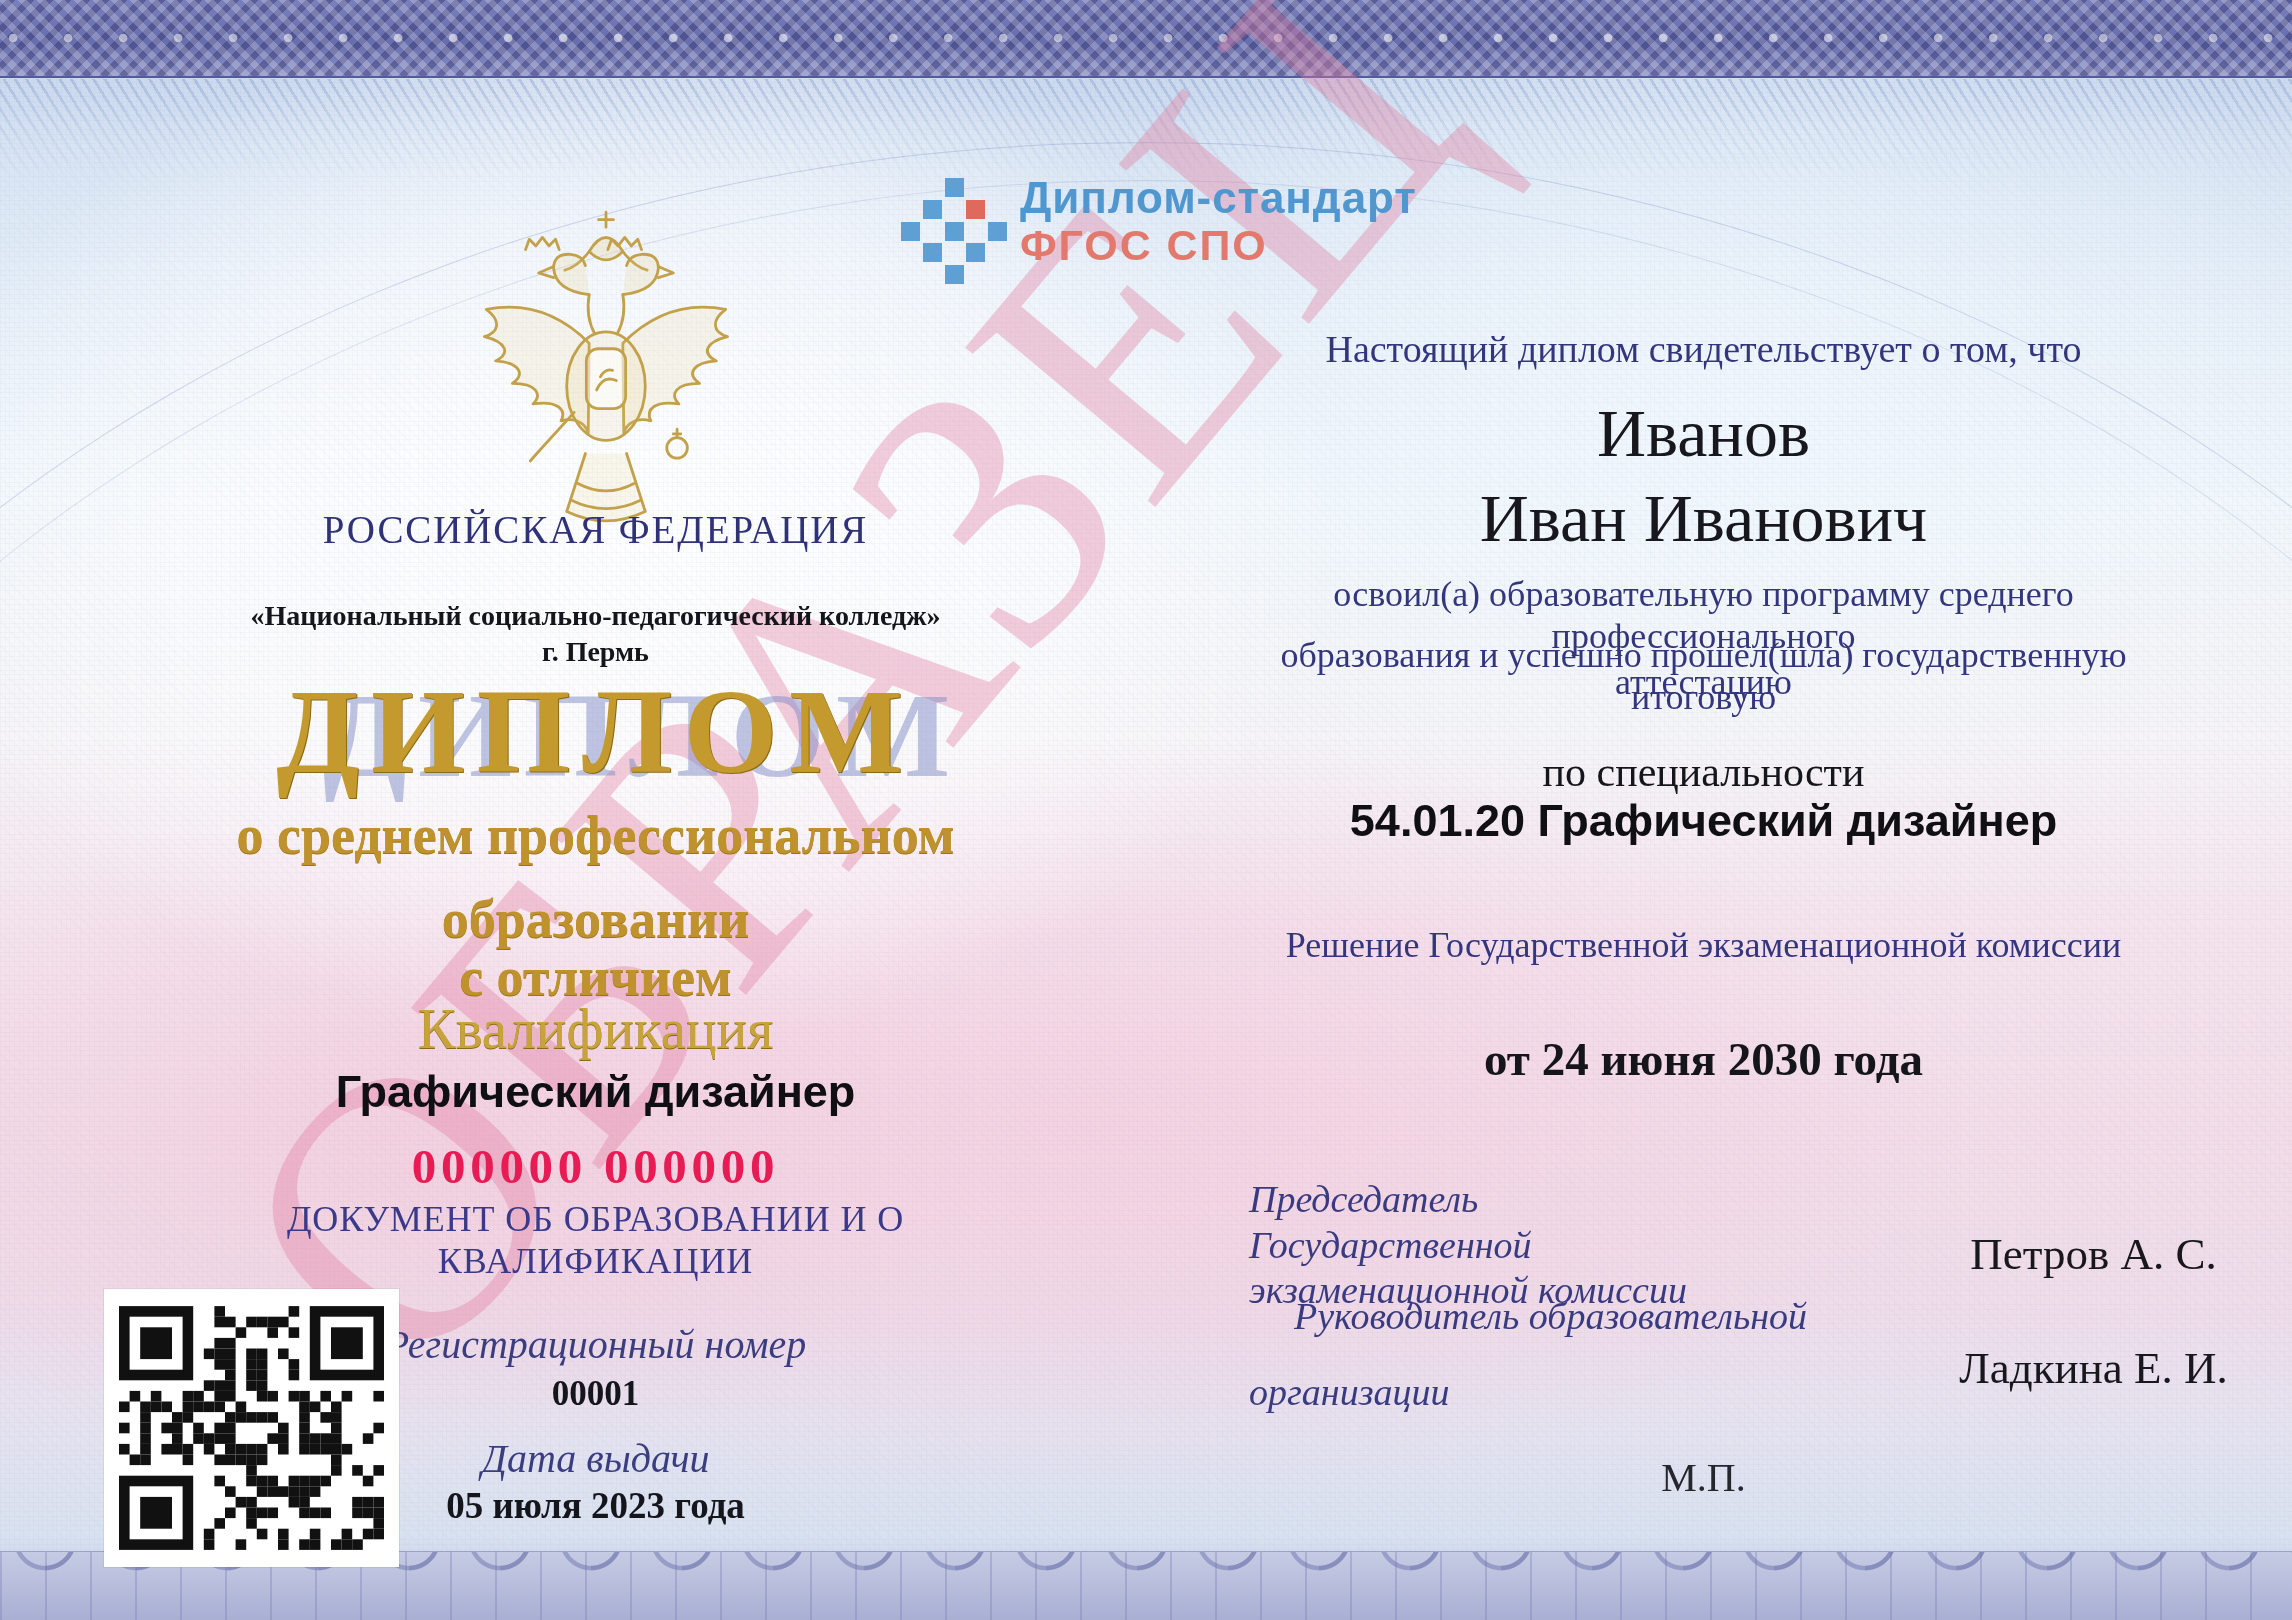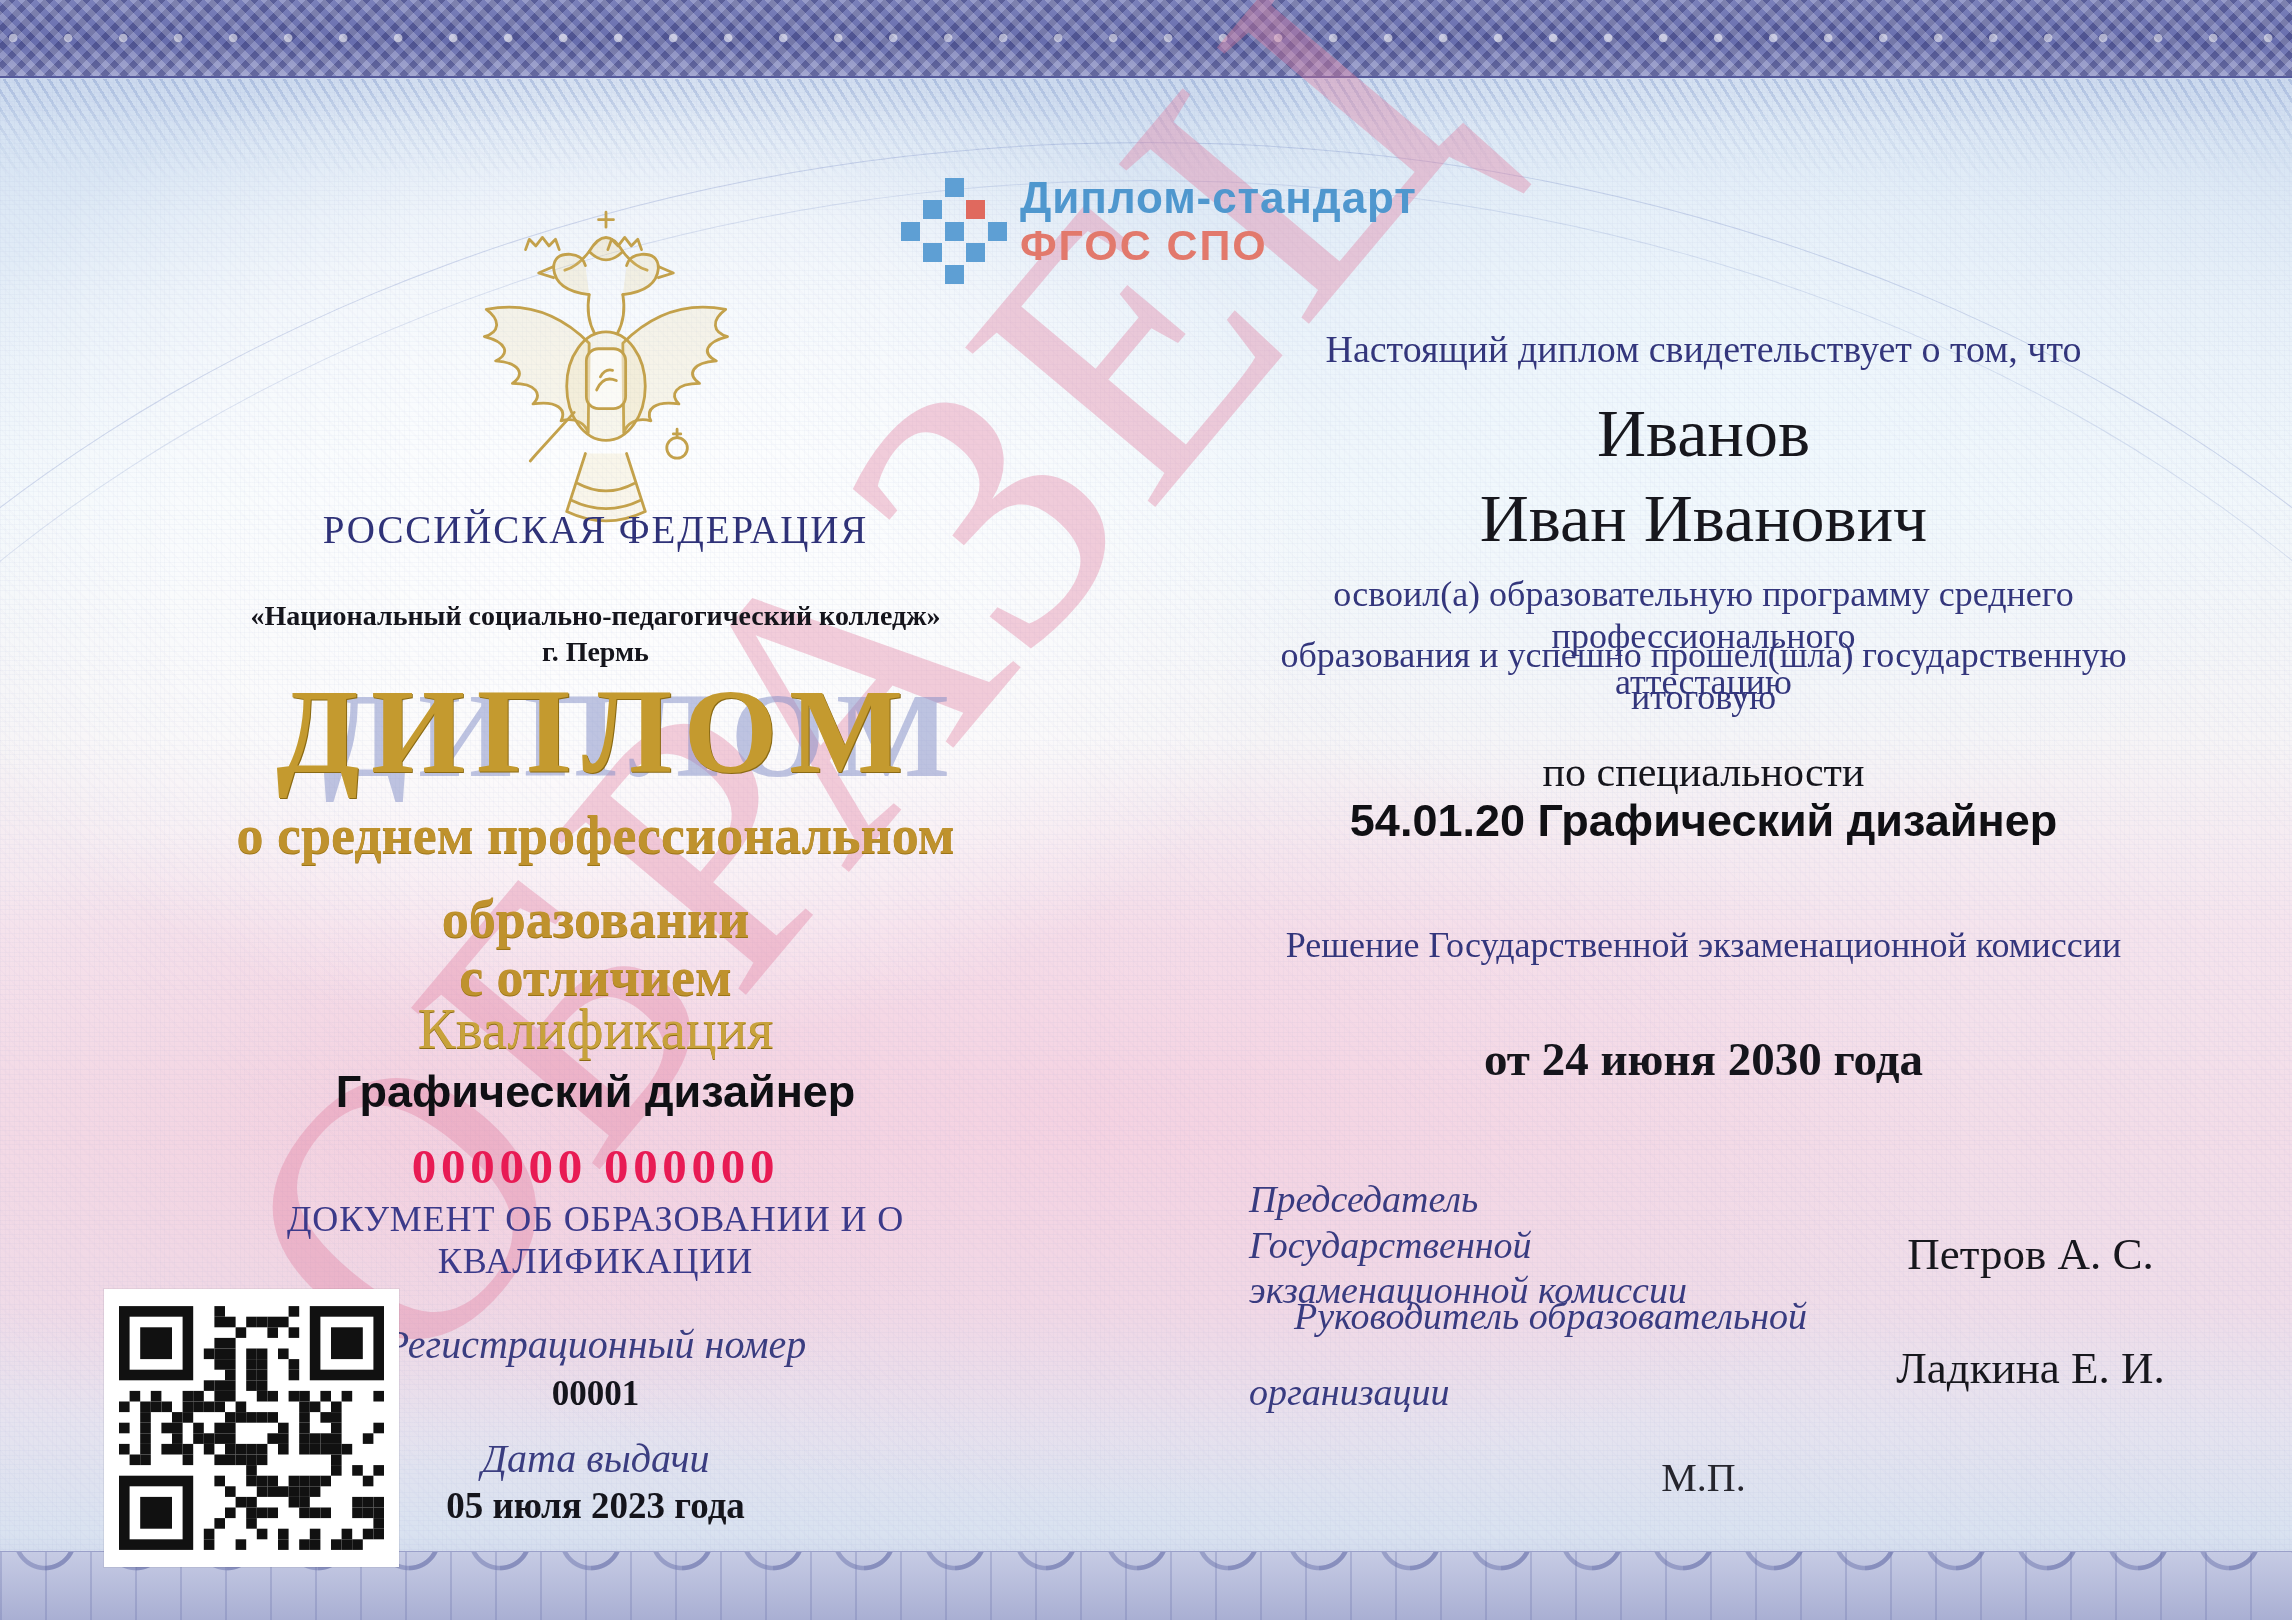--- a/index.html
+++ b/index.html
@@ -77,21 +77,21 @@
   .given{top:479px;font-size:68px;color:#17171d;}
   .body-line{font-size:36px;color:#33367c;}
   .body1{top:573px;} .body2{top:617px;margin-top:17px;} .body3{top:661px;}
   .spec-label{top:748px;font-size:42px;color:#15151c;}
   .spec-value{top:795px;font-size:45px;font-weight:700;color:#101014;font-family:"Liberation Sans","DejaVu Sans",sans-serif;}
   .commission{top:924px;font-size:36px;color:#33367c;}
   .decision-date{top:1032px;font-size:47px;font-weight:700;color:#15151c;}
   .sig-label{position:absolute;left:1249px;width:587px;text-align:left;font-style:italic;color:#383b80;font-size:38px;}
   .ch1{top:1177px;} .ch2{top:1223px;} .ch3{top:1268px;}
   .hd1{top:1294px;margin-left:45px;} .hd2{top:1370px;}
-  .sig-name{position:absolute;left:1841px;width:379px;text-align:center;font-size:45px;color:#17171d;}
+  .sig-name{position:absolute;left:1904px;width:379px;text-align:center;font-size:45px;color:#17171d;}
   .chairman-name{top:1228px;}
   .head-name{top:1342px;}
   .stamp{top:1454px;font-size:40px;color:#26262e;}
 
   
   .logo{position:absolute;left:901px;top:174px;z-index:5;}
   .logo-grid{position:absolute;left:0;top:3.8px;width:109px;height:109px;}
   .logo-grid .sq{position:absolute;width:19px;height:19px;background:#5e9fd4;}
   .logo-grid .sq.red{background:#e0695e;}
   .logo-text{position:absolute;left:119px;top:0;font-family:"Liberation Sans","DejaVu Sans",sans-serif;font-weight:700;line-height:1.08;white-space:nowrap;}

